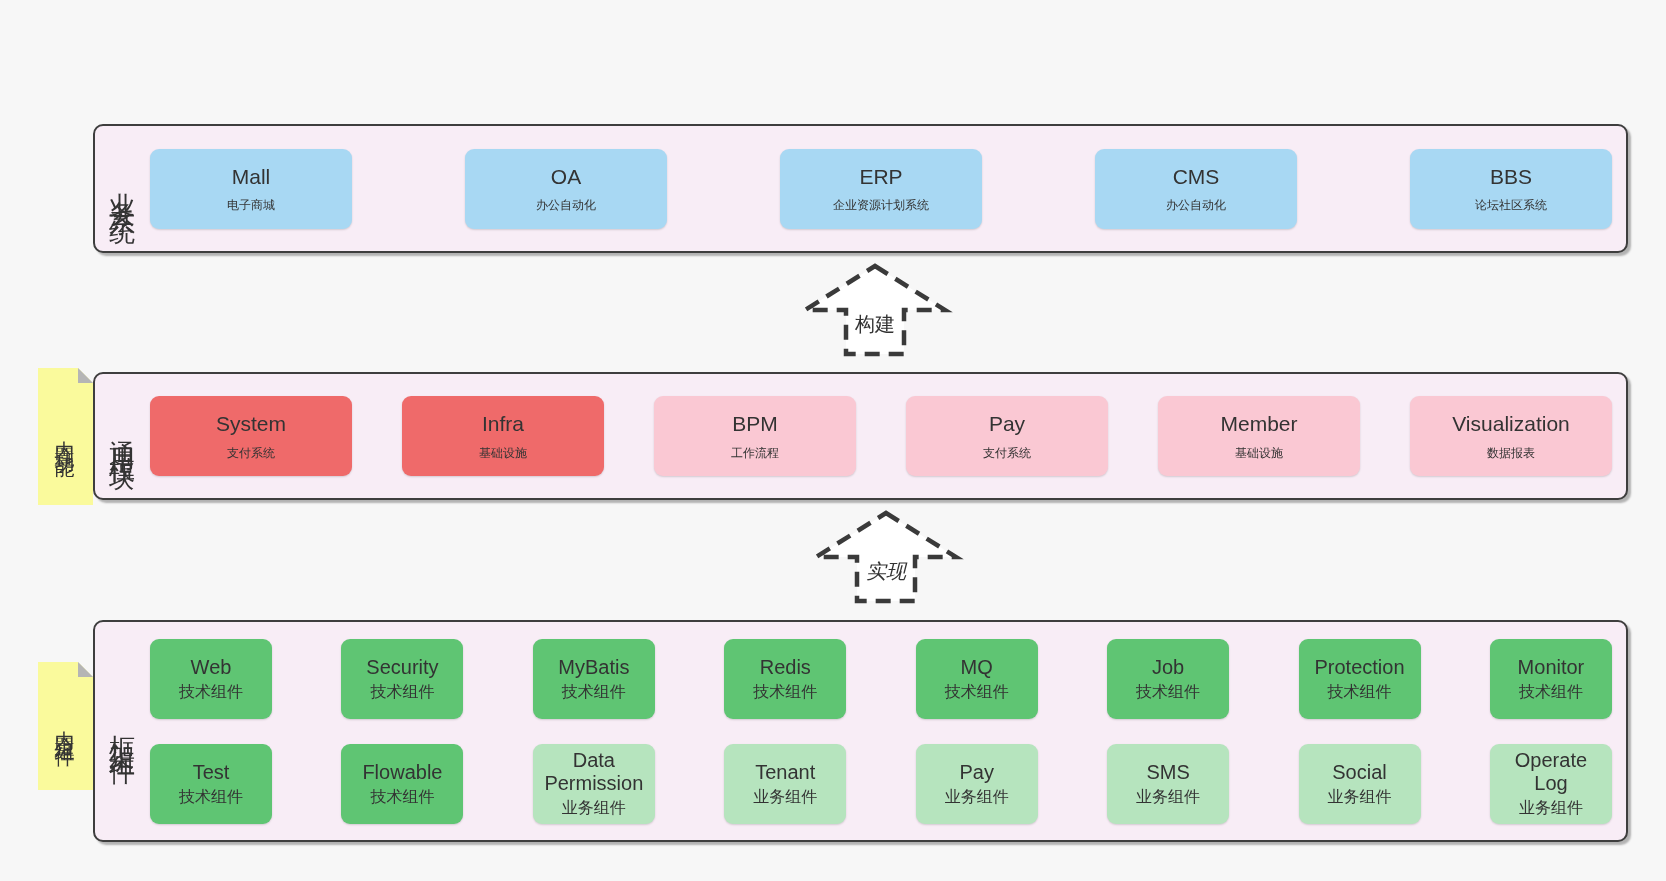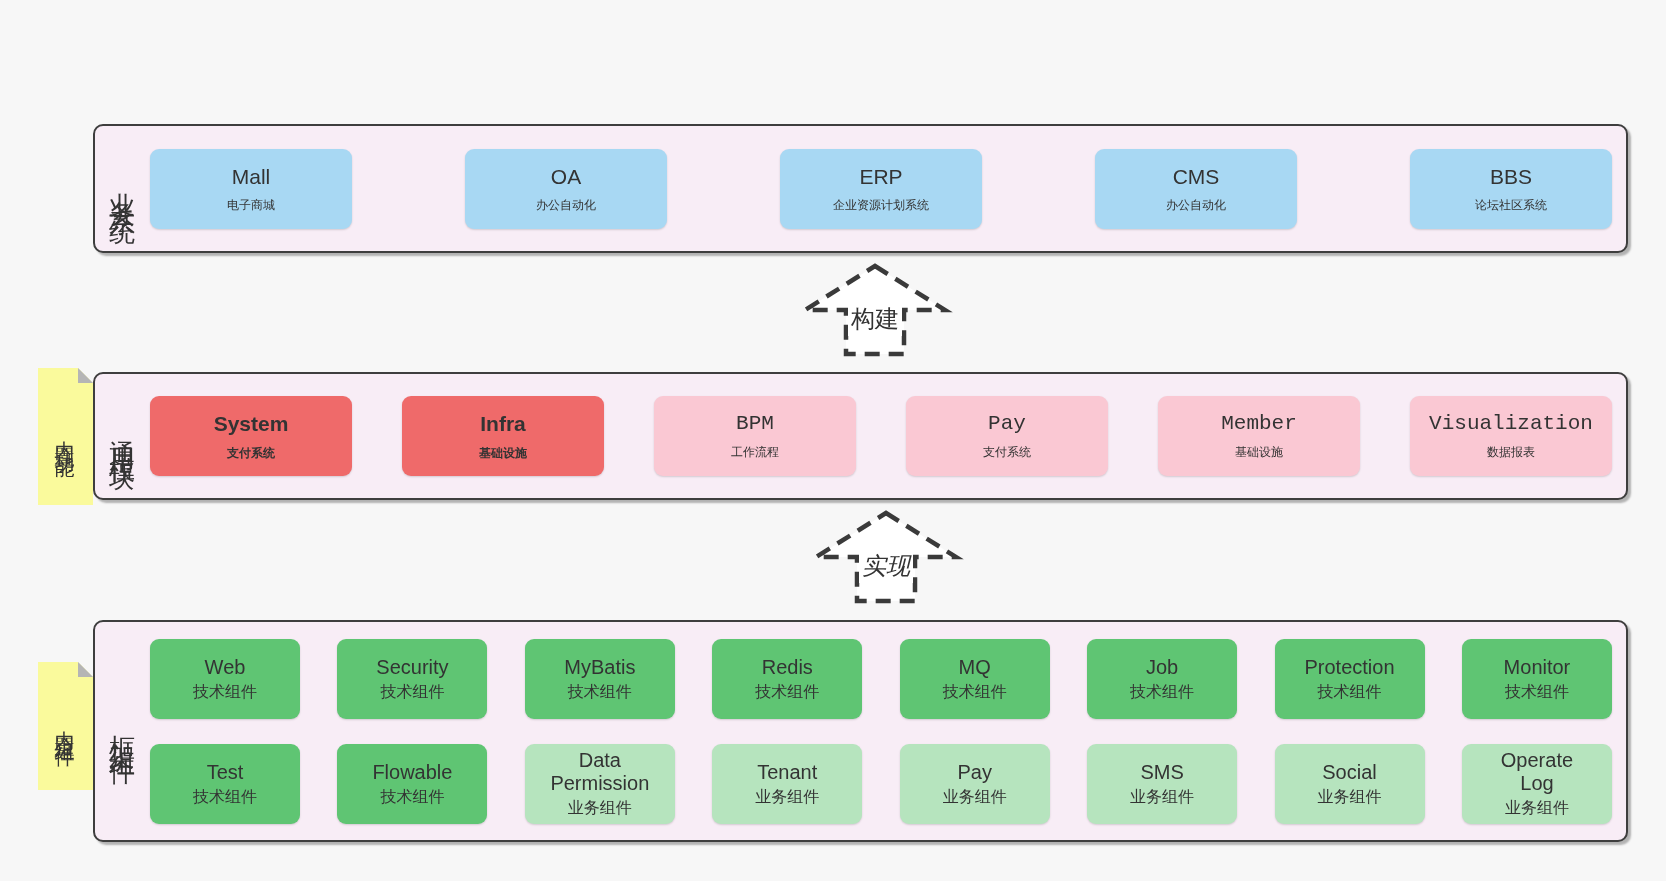--- a/index.html
+++ b/index.html
@@ -41,47 +41,47 @@
 
   
   .box{
     height:80px;border-radius:9px;
     display:flex;flex-direction:column;align-items:center;justify-content:center;
     text-align:center;line-height:1.25;
     box-shadow:0 1px 2px rgba(0,0,0,0.15);
     padding:2px 21px;box-sizing:border-box;
   }
   .band-top .box,.band-mid .box{width:202px;}
-  .band-bottom .box{width:150px;}
+  .band-bottom .box{width:122px;}
   .box-en{font-size:21px;}
   .box-zh{font-size:12px;margin-top:8px;}
   .band-bottom .box-en{font-size:20px;line-height:1.15;}
   .band-bottom .box-zh{font-size:16px;margin-top:3px;}
   .blue{background:var(--blue,#a8d8f3);}
-  .red{background:var(--red,#ef6a6a);font-weight:bold;}
-  .pink{background:var(--pink,#fac8d3);font-family:Liberation Mono, monospace;}
+  .red{background:var(--red,#ef6a6a);}
+  .pink{background:var(--pink,#fac8d3);}
   .green-dark{background:var(--green-dark,#5fc573);}
   .green-light{background:var(--green-light,#b6e4be);}
 
   
   .arrow{position:absolute;width:160px;height:96px;}
   .arrow1{left:795px;top:262px;}
   .arrow2{left:806px;top:509px;font-style:italic;}
   .arrow svg{position:absolute;left:0;top:0;}
   .arrow-poly{
     fill:var(--arrow-fill,#ffffff);
     stroke:var(--arrow-stroke,#3a3a3a);
     stroke-width:4.5;
     stroke-dasharray:15 9;
     stroke-linejoin:miter;
   }
   .arrow-label{
-    position:absolute;left:50%;top:40px;transform:translateX(-50%);
+    position:absolute;left:50%;top:48px;transform:translateX(-50%);
     background:var(--arrow-fill,#ffffff);
-    font-size:24px;padding:1px 3px;white-space:nowrap;
+    font-size:20px;padding:1px 3px;white-space:nowrap;
   }
 
   
   .sticky{
     position:absolute;left:38px;width:55px;
     background:var(--yellow,#fafa9c);
     clip-path:polygon(0 0,calc(100% - 15px) 0,100% 15px,100% 100%,0 100%);
     display:flex;align-items:center;justify-content:center;
   }
   .sticky-mid{top:368px;height:137px;}

